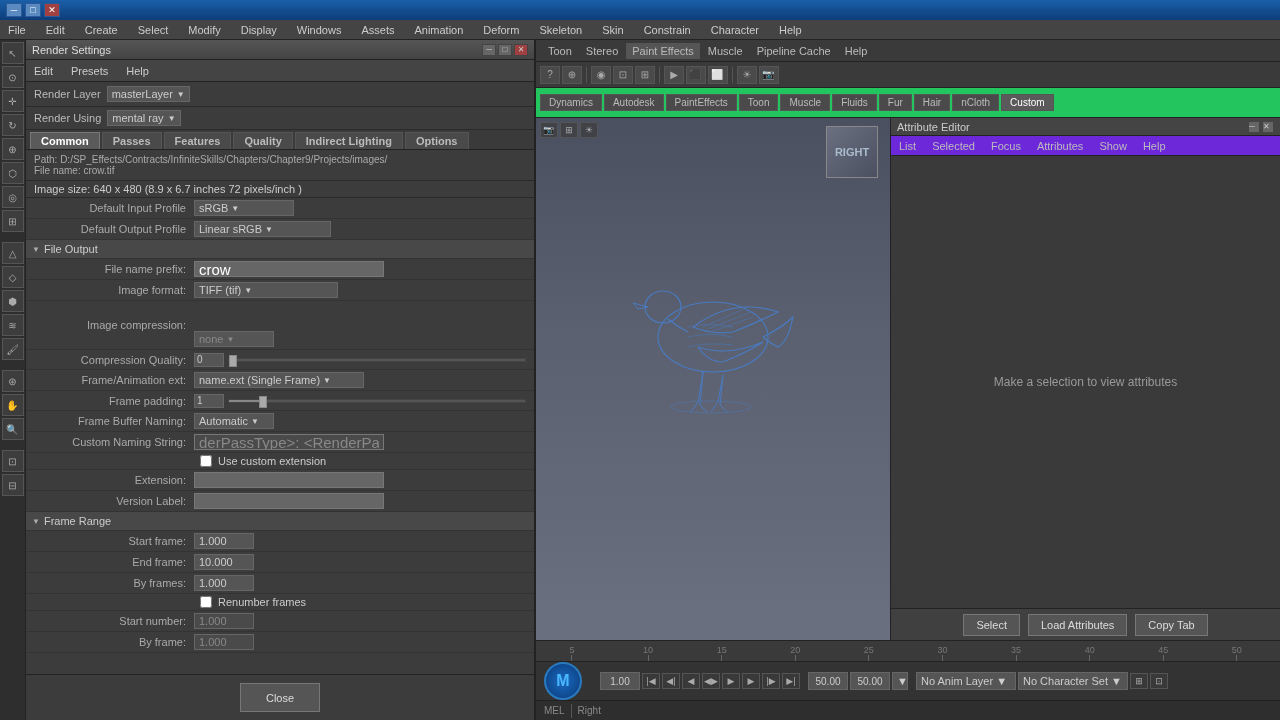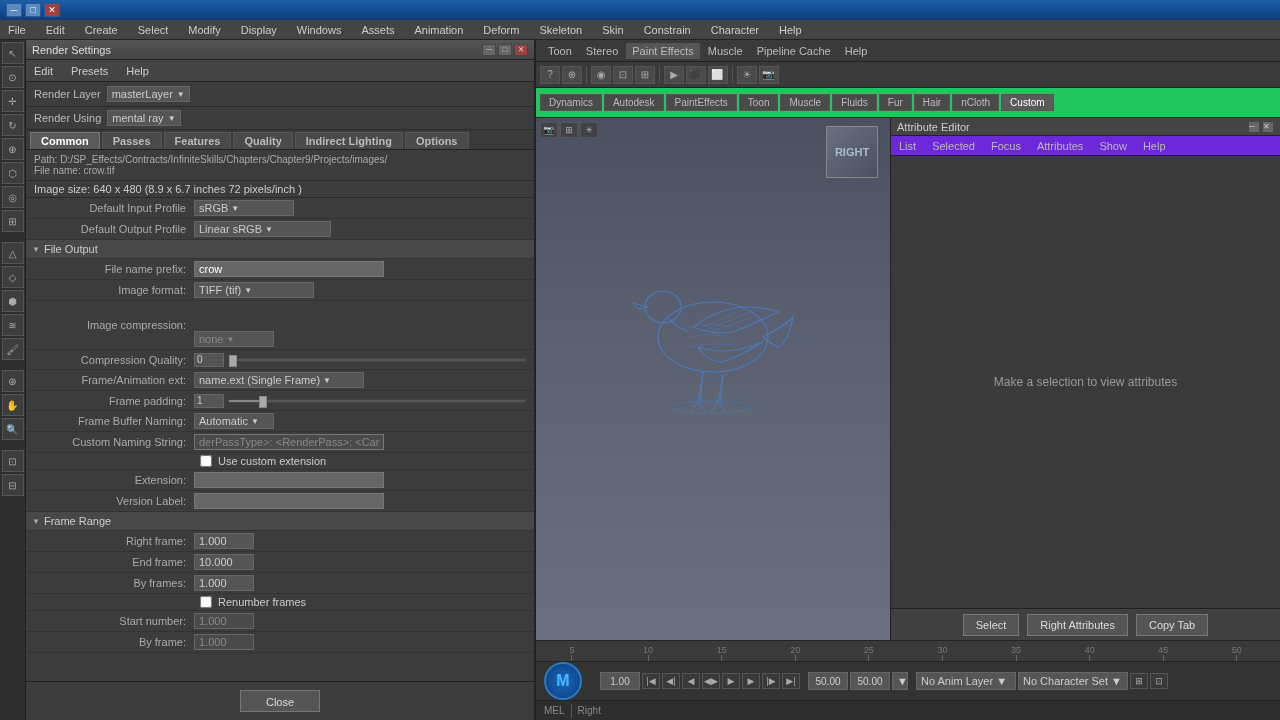--- a/index.html
+++ b/index.html
@@ -205,21 +205,21 @@
       flex-shrink: 0;
     }
     .rs-row-value { flex: 1; }
 
     .rs-input {
       width: 190px;
       height: 16px;
       background: #666;
       border: 1px solid #777;
       color: #fff;
-      font-size: 11px;
+      font-size: 15px;
       padding: 0 4px;
     }
 
     .rs-dropdown-row {
       display: flex;
       align-items: center;
       height: 16px;
       background: #555;
       border: 1px solid #666;
       padding: 4px 4px;
@@ -280,21 +280,21 @@
       border: 1px solid #666;
       color: #ccc;
       font-size: 11px;
       padding: 0 4px;
     }
 
     #rs-close-btn {
       margin: 4px auto;
       display: block;
       width: 80px;
-      height: 22px;
+      height: 29px;
       background: #555;
       border: 1px solid #777;
       color: #ddd;
       font-size: 11px;
       cursor: pointer;
       text-align: center;
       line-height: 22px;
     }
 
     
@@ -661,21 +661,21 @@
       <div class="rs-row">
         <span class="rs-row-label">File name prefix:</span>
         <div class="rs-row-value">
           <input type="text" class="rs-input" value="crow" style="">
         </div>
       </div>
 
       <div class="rs-row">
         <span class="rs-row-label">Image format:</span>
         <div class="rs-row-value">
-          <div class="rs-dropdown-row" style="width:120px;align-items:center;">
+          <div class="rs-dropdown-row" style="width:144px;align-items:center;">
             <span>TIFF (tif)</span>
               <span class="rs-dropdown-arrow">▼</span>
           </div>
         </div>
       </div>
 
       <div class="rs-row">
         <span class="rs-row-label">Image compression:</span>
         <div class="rs-row-value">
           <div class="rs-dropdown-row" style="width:80px; color:#888;margin-top:28px;">
@@ -757,21 +757,21 @@
           <input type="text" class="rs-input" value="" style="">
         </div>
       </div>
 
       <div class="rs-section-header">
         <span class="triangle">▼</span>
         <span>Frame Range</span>
       </div>
 
       <div class="rs-row">
-        <span class="rs-row-label">Right frame:</span>
+        <span class="rs-row-label">Start frame:</span>
         <div class="rs-row-value">
           <input type="text" class="rs-number-input" value="1.000" style="">
         </div>
       </div>
 
       <div class="rs-row">
         <span class="rs-row-label">End frame:</span>
         <div class="rs-row-value">
           <input type="text" class="rs-number-input" value="10.000" style="">
         </div>
@@ -915,21 +915,21 @@
           <span class="ae-menu-item">Show</span>
           <span class="ae-menu-item">Help</span>
         </div>
 
         <div id="ae-content">
           <span>Make a selection to view attributes</span>
         </div>
 
         <div id="ae-footer">
           <div class="ae-footer-btn">Select</div>
-          <div class="ae-footer-btn">Right Attributes</div>
+          <div class="ae-footer-btn">Load Attributes</div>
           <div class="ae-footer-btn">Copy Tab</div>
         </div>
       </div>
 
     </div>
 
     <div id="timeline-area">
       <div id="timeline-bar" style="position:relative;">
 
         <div style="position:absolute; left:0; right:0; top:0; bottom:0; display:flex; align-items:flex-end; padding:0 4px;">

